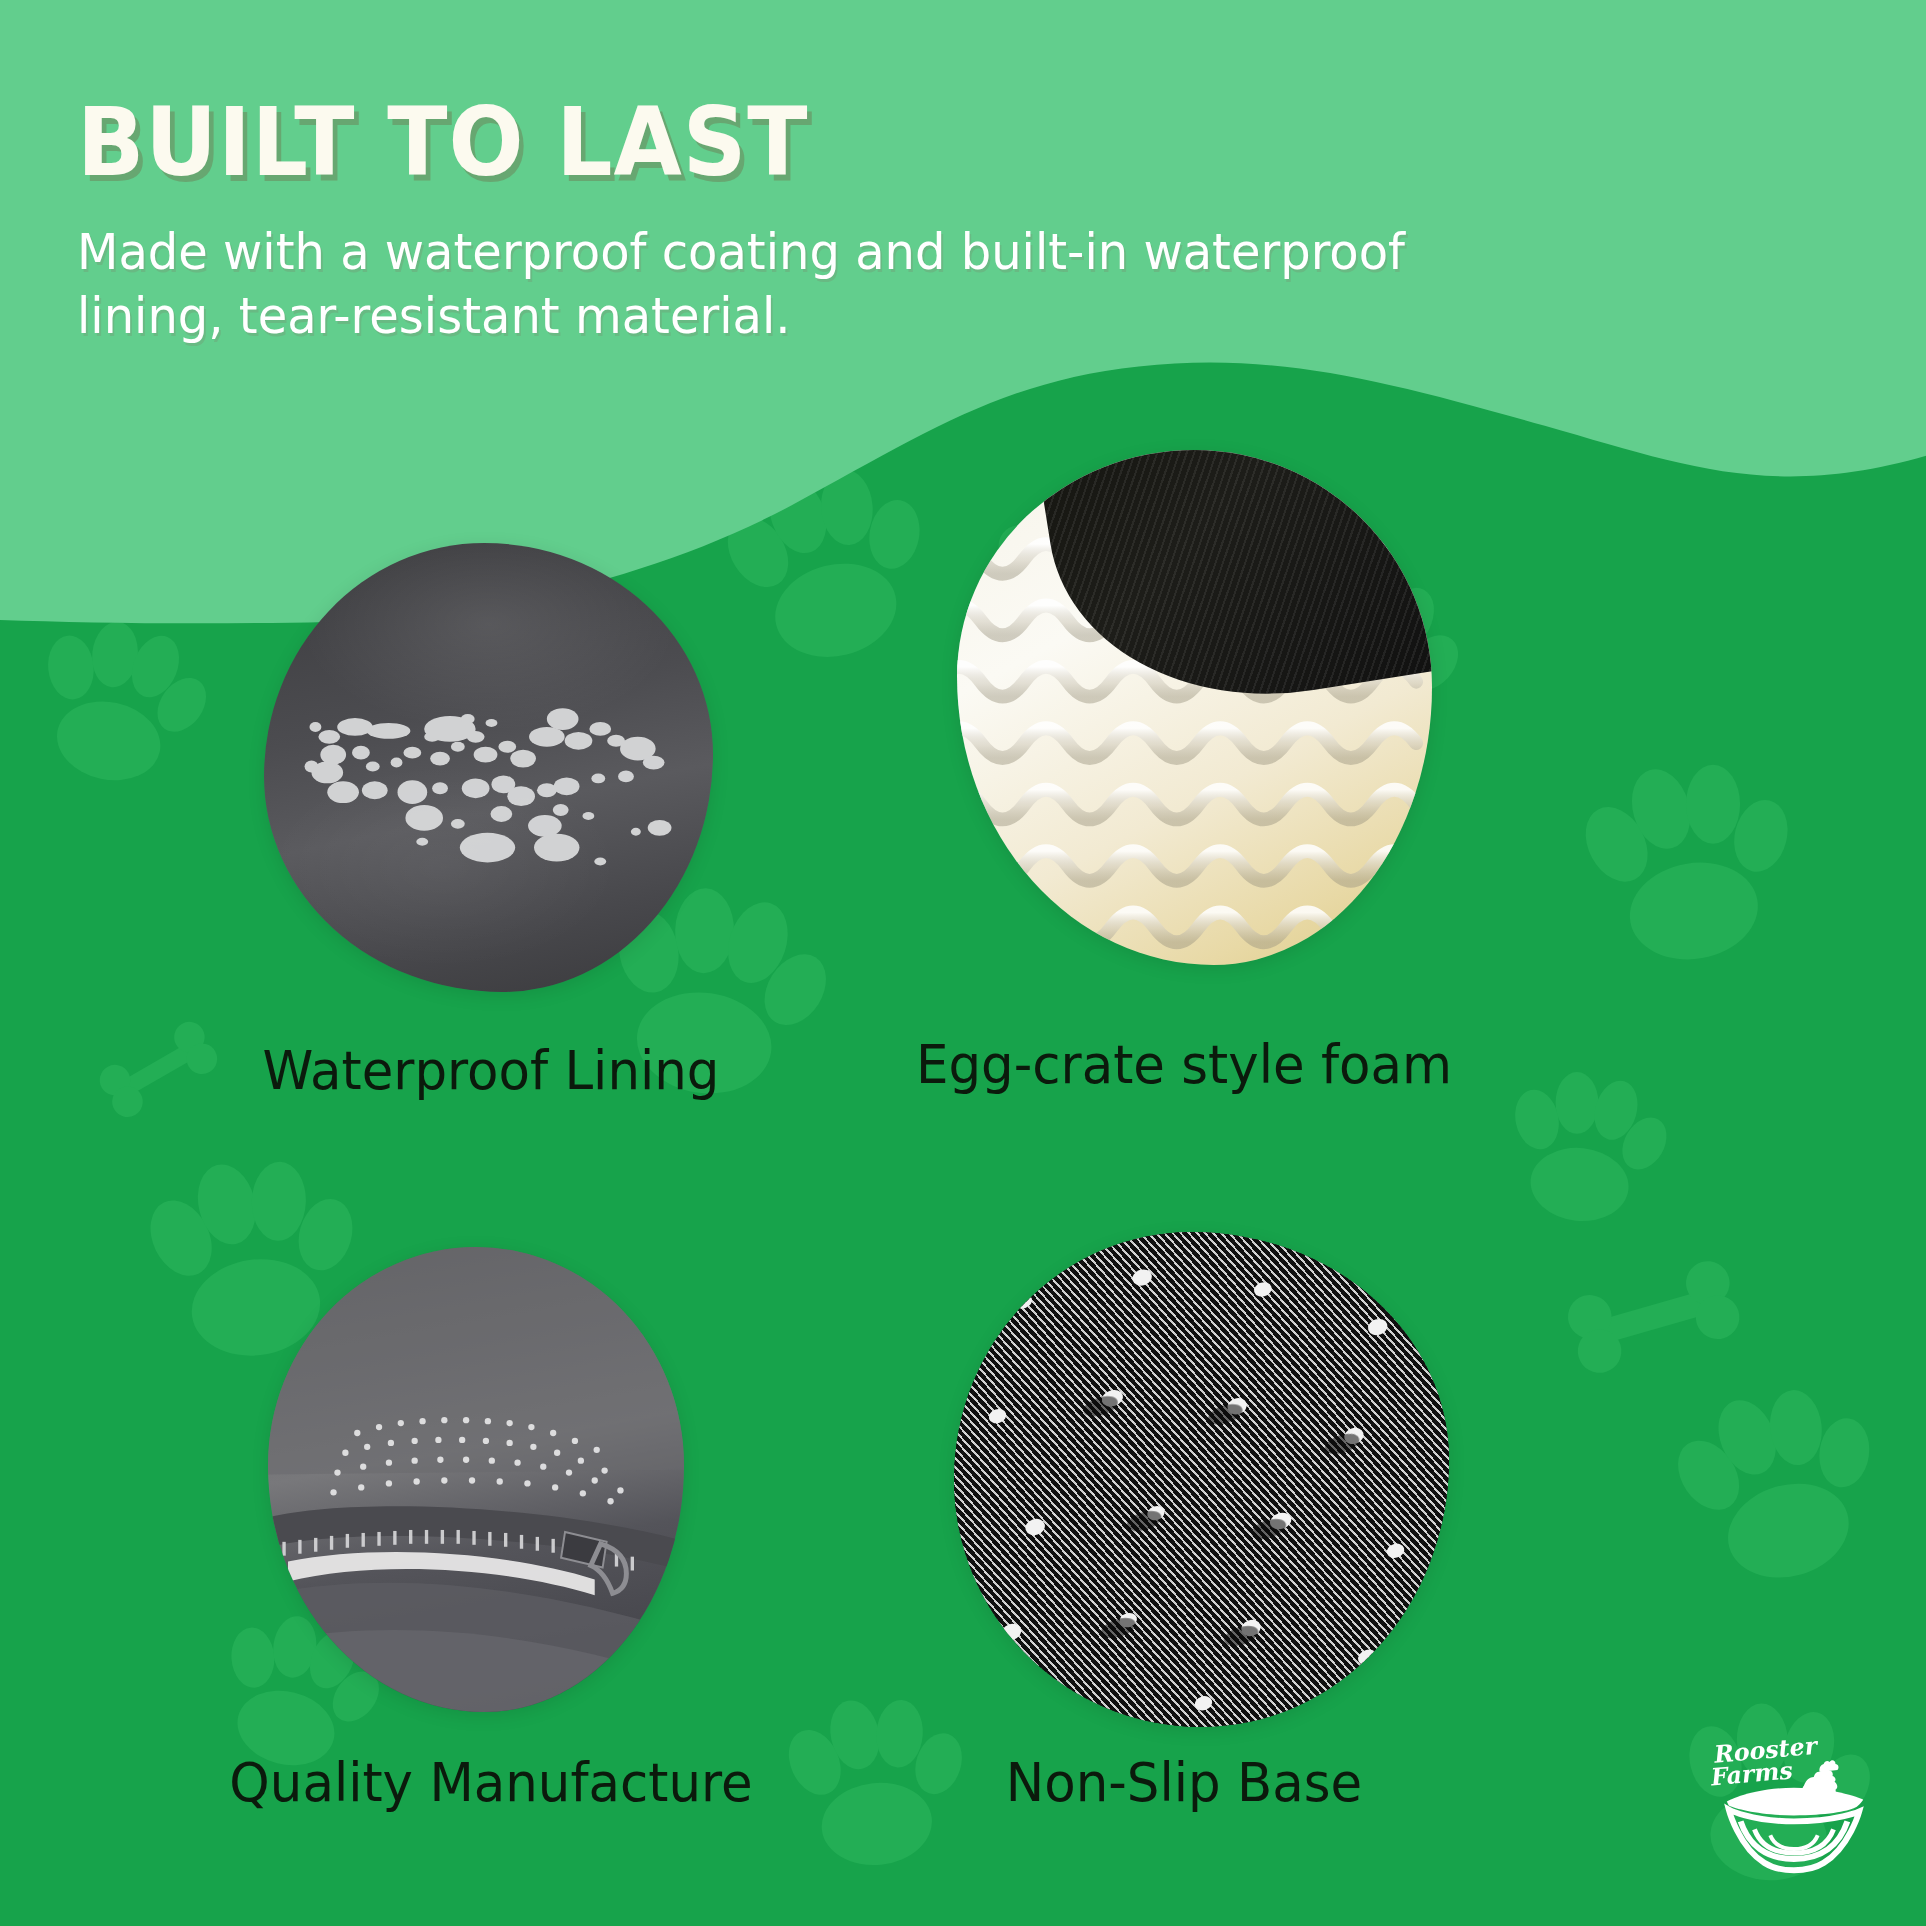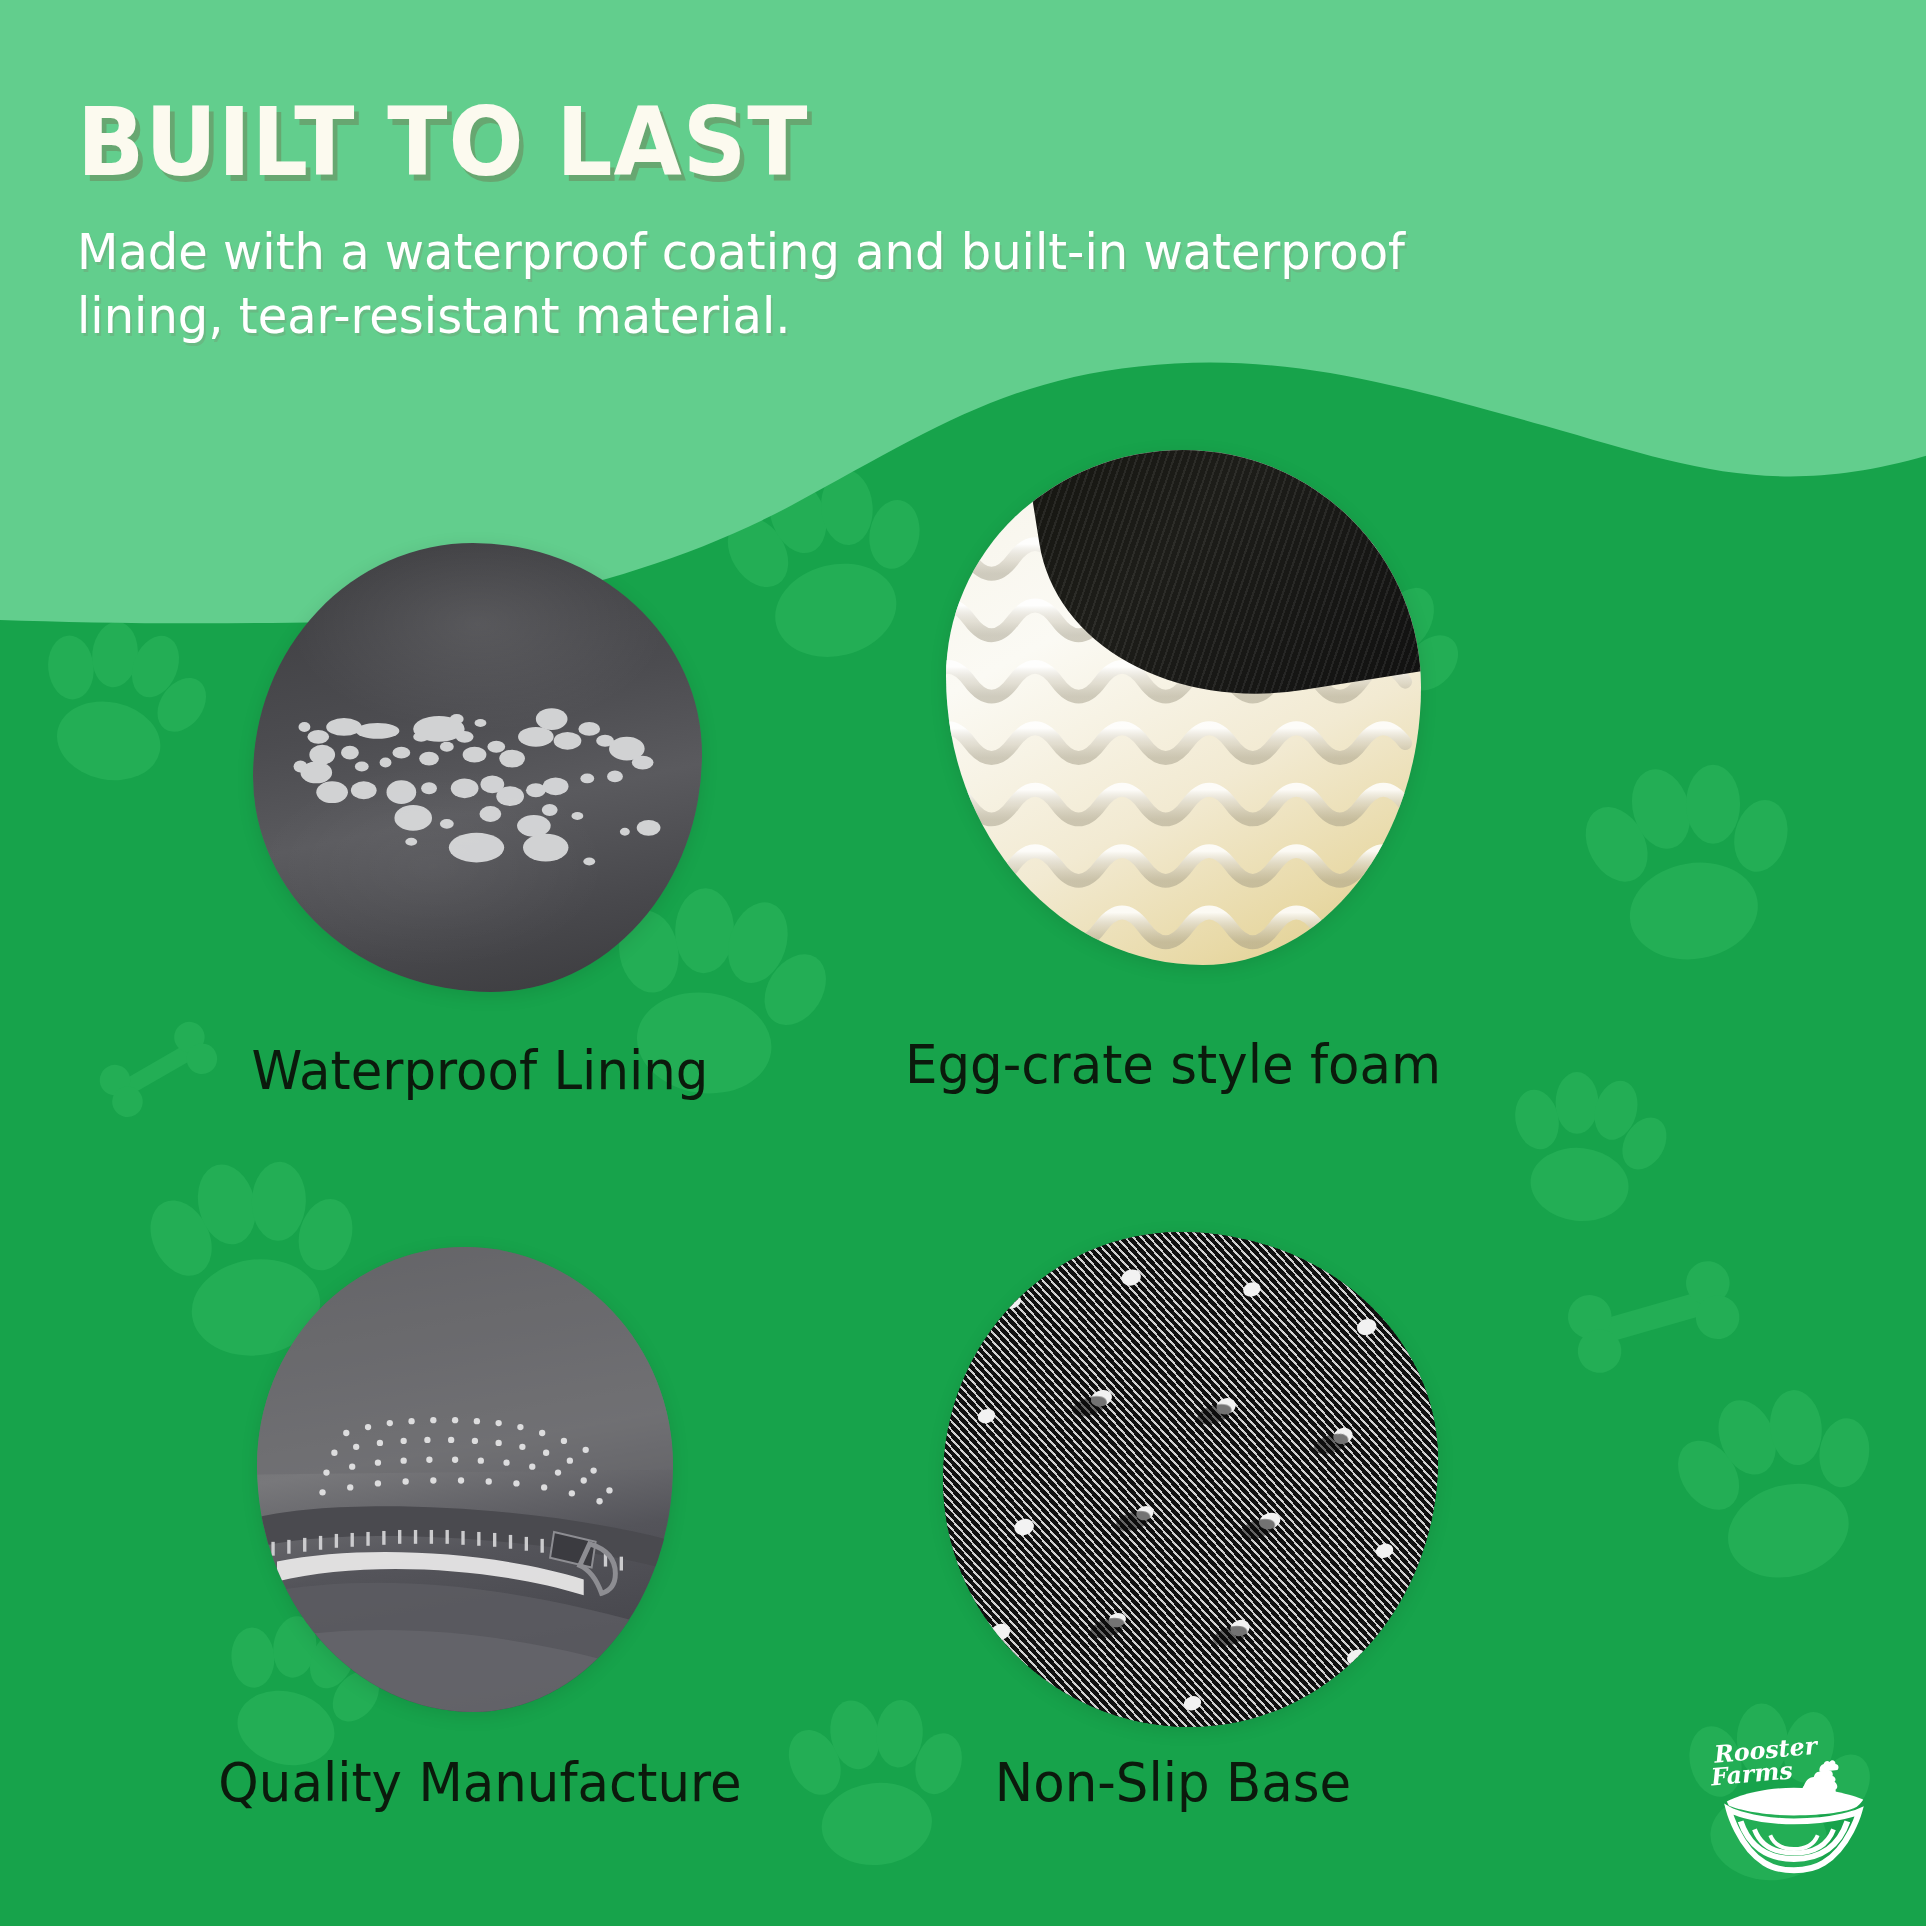--- a/index.html
+++ b/index.html
@@ -59,21 +59,21 @@
     color:#FFFFFF;
     text-shadow:2px 3px 0 rgba(120,140,110,0.30);
     transform:scaleX(0.96);
     transform-origin:left center;
     max-width:1465px;
   }
 
   
   .grid{
     position:absolute;
-    left:5px;top:465px;
+    left:16px;top:465px;
     width:1714px;height:1461px;
     z-index:5;
   }
   .cell{ position:absolute; }
   .cell-1{ left:168px;  top:40px;  width:614px; height:693px; }
   .cell-2{ left:851px;  top:0px;   width:634px; height:733px; }
   .cell-3{ left:168px;  top:752px; width:614px; height:693px; }
   .cell-4{ left:851px;  top:752px; width:634px; height:693px; }
 
   .blob-wrap{

